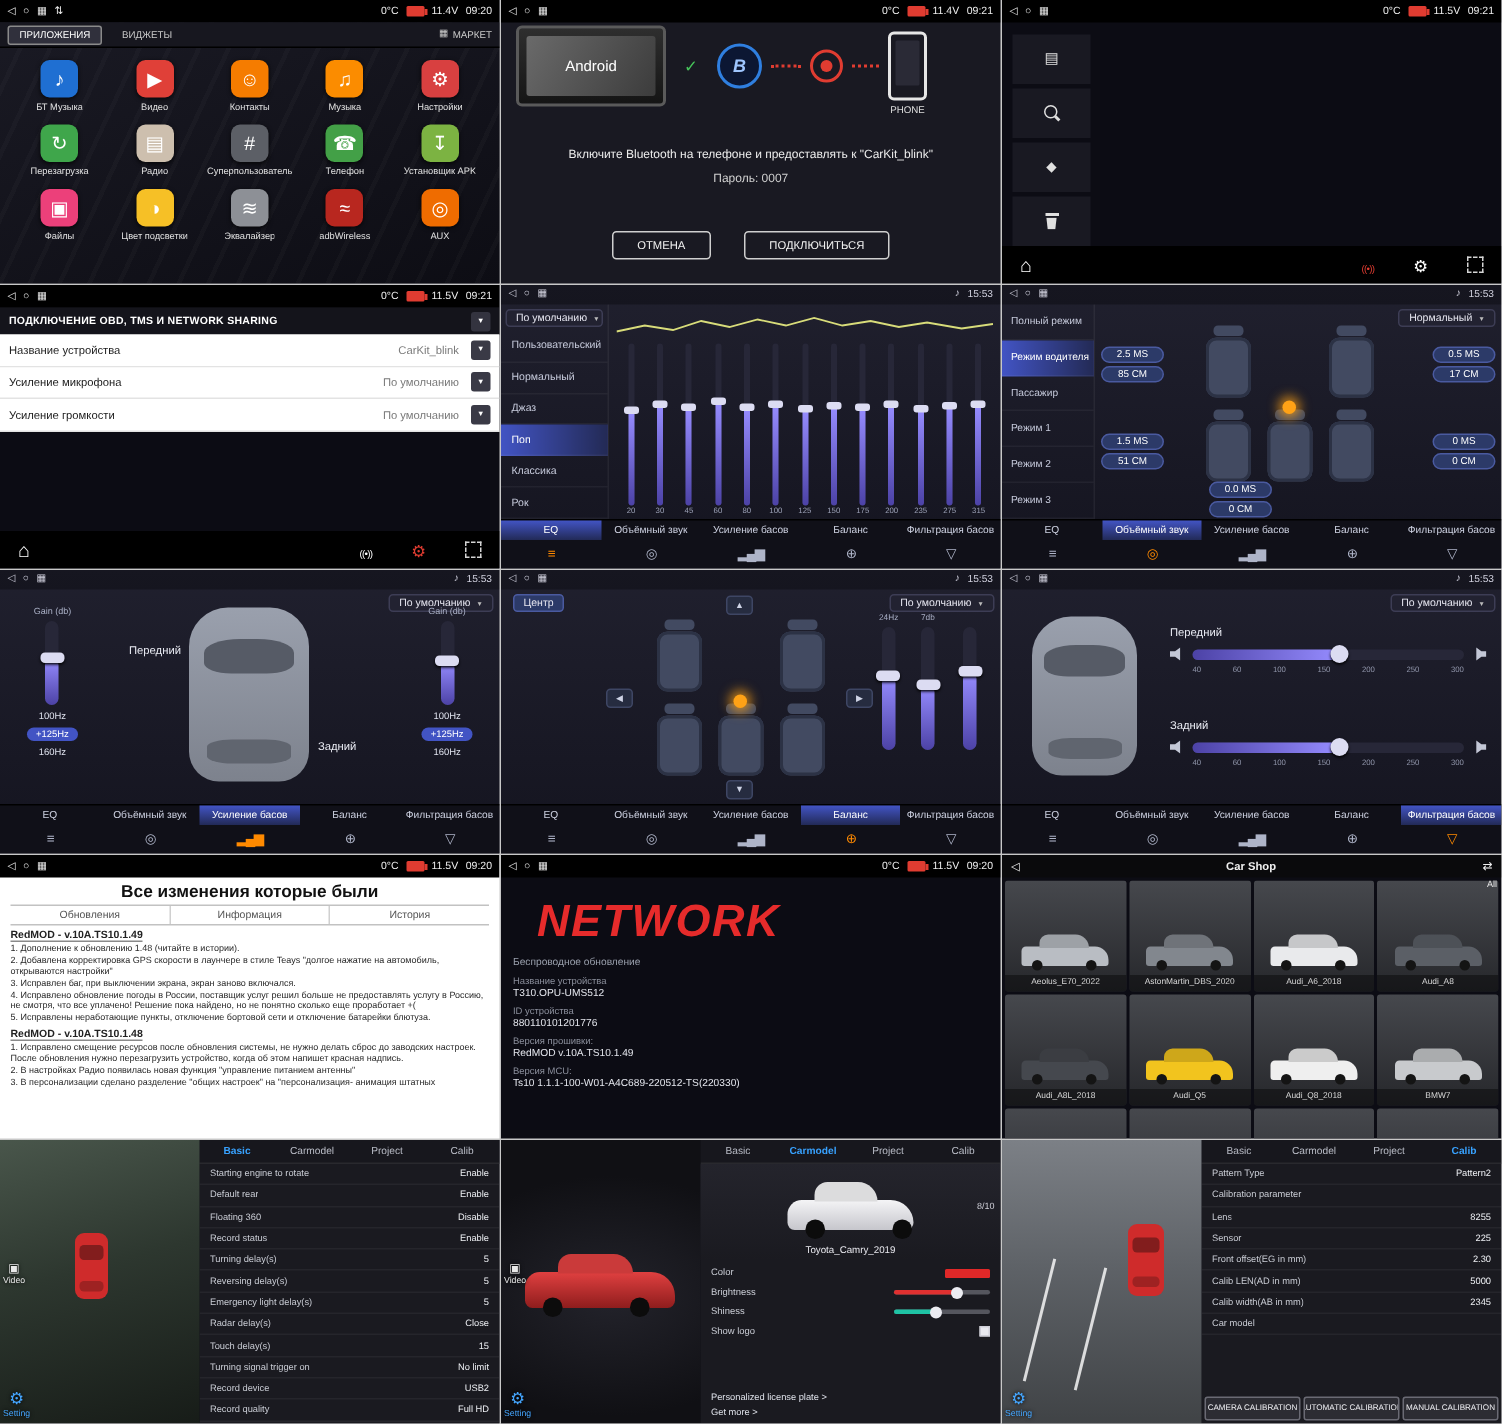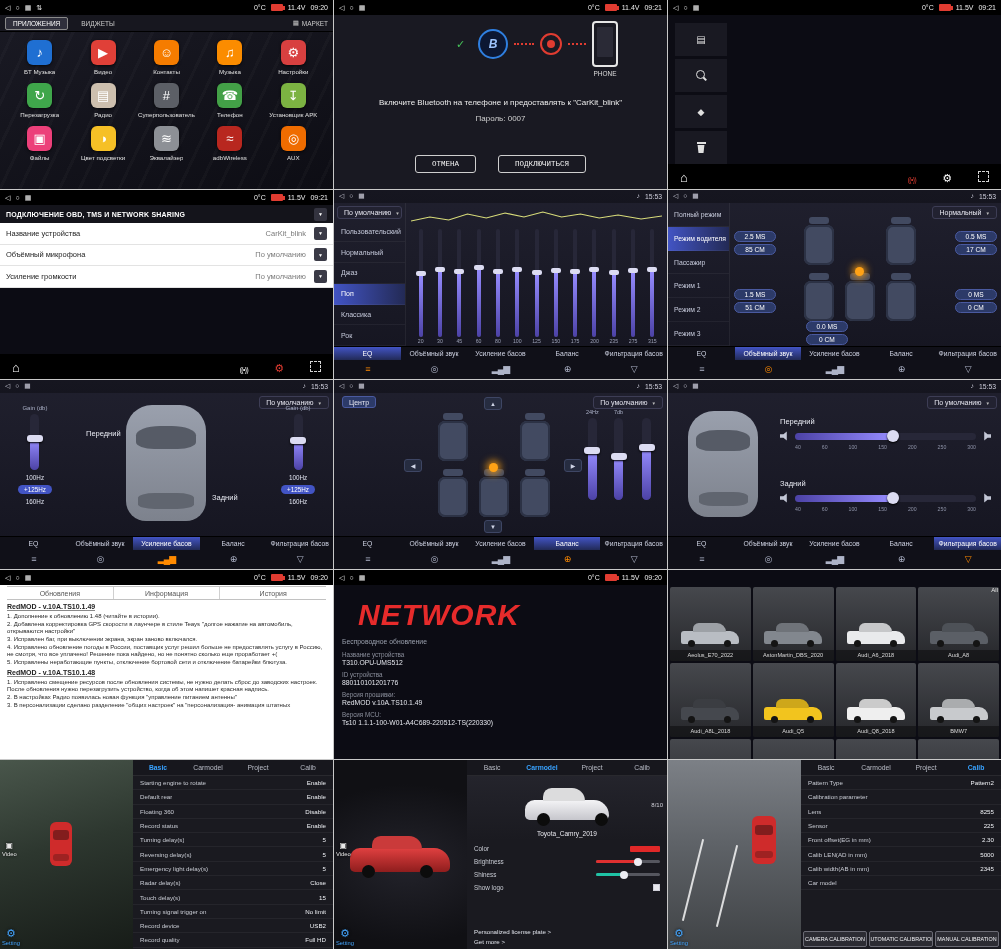--- a/index.html
+++ b/index.html
@@ -53,21 +53,21 @@
 .btc::after{content:"B"}
 .redc{position:absolute;left:206px;top:33px;width:22px;height:22px;border-radius:50%;border:2px solid #e03c31;display:flex;align-items:center;justify-content:center}
 .redc::after{content:"";width:8px;height:8px;border-radius:50%;background:#e03c31}
 .dash{position:absolute;border-top:2px dotted #e03c31}
 .phone{position:absolute;left:258px;top:21px;width:26px;height:46px;border:2px solid #e6e6e6;border-radius:4px}
 .phone::after{content:"";position:absolute;left:3px;right:3px;top:4px;bottom:8px;background:#2a2a36;border-radius:1px}
 .phlbl{position:absolute;left:246px;top:70px;width:50px;text-align:center;font-size:6.5px;color:#ddd}
 .p2msg{position:absolute;left:8px;right:8px;top:98px;text-align:center;font-size:8px;color:#ececec}
 .p2pwd{position:absolute;left:0;right:0;top:114px;text-align:center;font-size:8px;color:#cfcfcf}
 .p2btns{position:absolute;left:0;right:0;bottom:16px;display:flex;justify-content:center;gap:22px}
-.obtn{border:1px solid #cfcfcf;border-radius:3px;background:transparent;color:#f2f2f2;font-size:7.5px;padding:4px 16px;font-family:Liberation Mono, monospace}
+.obtn{border:1px solid #cfcfcf;border-radius:3px;background:transparent;color:#f2f2f2;font-size:7.5px;padding:4px 16px;font-family:Liberation Sans, sans-serif}
 
 .p3side{position:absolute;left:7px;top:23px;width:52px;display:flex;flex-direction:column;gap:3px}
 .p3btn{height:33px;background:#191922;display:flex;align-items:center;justify-content:center;font-size:11px;color:#e0e0e0}
 .i-search{position:relative;width:11px;height:11px;display:inline-block}
 .i-search::before{content:"";position:absolute;left:0;top:0;width:7px;height:7px;border:1.5px solid #e0e0e0;border-radius:50%}
 .i-search::after{content:"";position:absolute;left:7px;top:8px;width:4px;height:1.5px;background:#e0e0e0;transform:rotate(45deg)}
 .i-trash{position:relative;width:9px;height:11px;display:inline-block}
 .i-trash::before{content:"";position:absolute;left:0;top:3px;width:9px;height:8px;background:#e0e0e0;clip-path:polygon(12% 0,88% 0,78% 100%,22% 100%)}
 .i-trash::after{content:"";position:absolute;left:0;top:0;width:9px;height:1.5px;background:#e0e0e0}
 
@@ -355,20 +355,23 @@
         <span class="ic i-circ"></span>
         <span class="ic i-grid"></span>
       </div>
       <div class="r">
         <span>0°C</span>
         <span class="batt"></span>
         <span>11.4V</span>
         <span>09:21</span>
       </div>
     </div>
+    <div class="hu">
+      <div class="huscr">Android</div>
+    </div>
     <span class="chk"></span>
     <span class="btc"></span>
     <span class="dash" style="left:180px;top:43px;width:20px"></span>
     <span class="redc"></span>
     <span class="dash" style="left:234px;top:43px;width:18px"></span>
     <div class="phone"></div>
     <div class="phlbl">PHONE</div>
     <div class="p2msg">Включите Bluetooth на телефоне и предоставлять к "CarKit_blink"</div>
     <div class="p2pwd">Пароль: 0007</div>
     <div class="p2btns">
@@ -435,21 +438,21 @@
     <div class="p4rows">
 
         <div class="p4row">
           <span class="k">Название устройства</span>
           <span class="val">CarKit_blink</span>
           <span class="drop"></span>
         </div>
 
 
         <div class="p4row">
-          <span class="k">Объёмный микрофона</span>
+          <span class="k">Усиление микрофона</span>
           <span class="val">По умолчанию</span>
           <span class="drop"></span>
         </div>
 
         <div class="p4row">
           <span class="k">Усиление громкости</span>
           <span class="val">По умолчанию</span>
           <span class="drop"></span>
         </div>
 
@@ -943,20 +946,21 @@
         <span class="ic i-grid"></span>
       </div>
       <div class="r">
         <span>0°C</span>
         <span class="batt"></span>
         <span>11.5V</span>
         <span>09:20</span>
       </div>
     </div>
     <div class="clg">
+      <h1>Все изменения которые были</h1>
       <div class="cltabs">
         <span class="cltab">Обновления</span>
         <span class="cltab">Информация</span>
         <span class="cltab">История</span>
       </div>
       <div class="ver">RedMOD - v.10A.TS10.1.49</div>
       <div>
 
       <p class="cl-item">1. Дополнение к обновлению 1.48 (читайте в истории).</p>
           <p class="cl-item">2. Добавлена корректировка GPS скорости в лаунчере в стиле Teays "долгое нажатие на автомобиль, открываются настройки"</p>
@@ -1010,20 +1014,25 @@
 
           <div class="fld">
             <span class="k">Версия MCU:</span>
             <span class="v">Ts10 1.1.1-100-W01-A4C689-220512-TS(220330)</span>
           </div>
         </div>
     </div>
   </section>
 
   <section class="panel">
+    <div class="cs-head">
+      <span class="ic i-back"></span>
+      <span class="cs-title">Car Shop</span>
+      <span class="ic i-swap"></span>
+    </div>
     <span class="cs-all">All</span>
     <div class="cs-body">
       <div class="cargrid">
 
           <div class="ccard" style="--c: #b9bdc3;">
             <div class="cimg">
               <div class="carshape"></div>
             </div>
             <div class="cname">Aeolus_E70_2022</div>
           </div>

